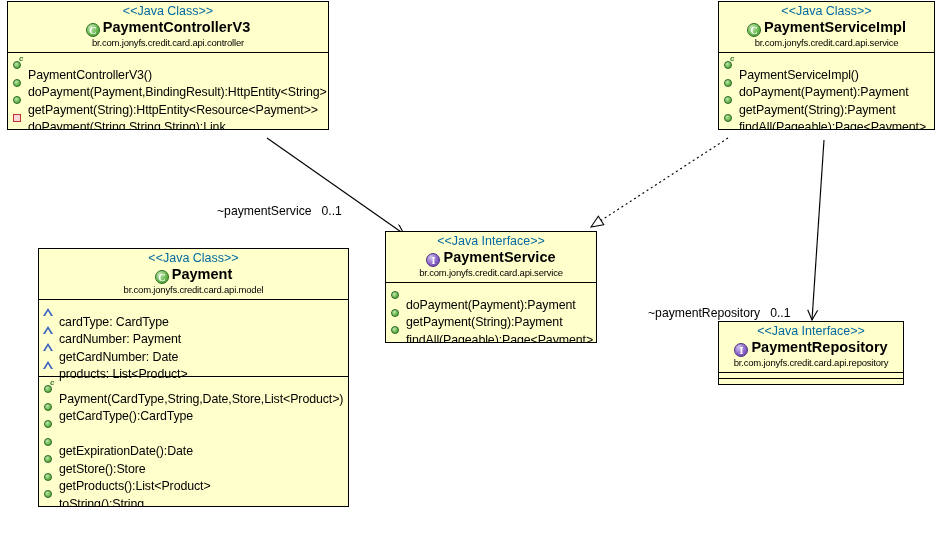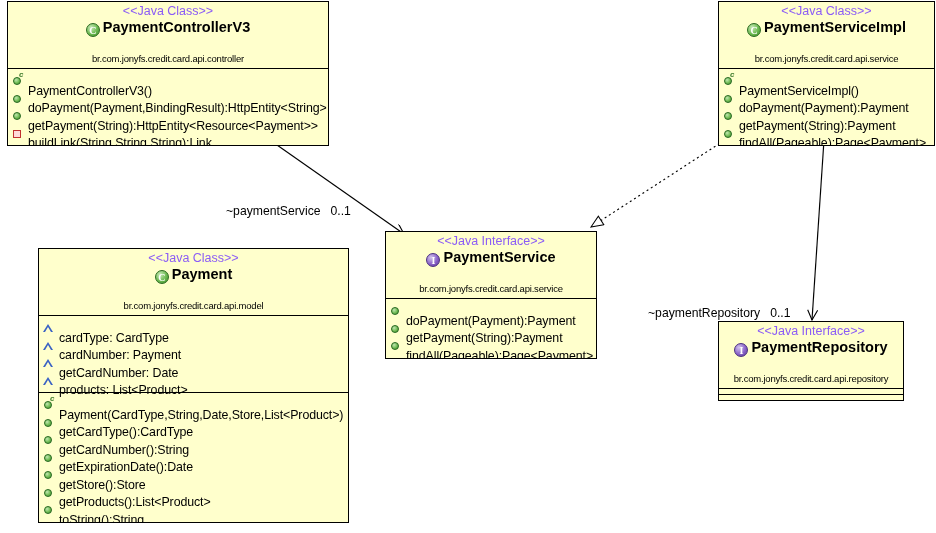--- a/index.html
+++ b/index.html
@@ -41,37 +41,37 @@
     box-sizing: border-box;
     overflow: hidden;
   }
   .uml-header {
     padding: 3px 4px 4px 4px;
     text-align: center;
     line-height: 1.08;
   }
   .stereotype {
     font-size: 12.5px;
-    color: #8b5cf6;
+    color: #0369a1;
     display: block;
     letter-spacing: 0px;
   }
   .cls-title {
     display: block;
     font-size: 14.5px;
     font-weight: bold;
     color: #000000;
     margin-top: 1px;
     white-space: nowrap;
   }
   .pkg {
     display: block;
     font-size: 9.5px;
     color: #000000;
-    margin-top: 19px;
+    margin-top: 3px;
     letter-spacing: -0.2px;
     text-align: center;
   }
   .compartment {
     border-top: 1px solid #000000;
     padding: 3px 2px 3px 3px;
   }
   .compartment.empty-slim {
     height: 5px;
     padding: 0;
@@ -213,21 +213,21 @@
       </marker>
     </defs>
 
     <line x1="267" y1="138" x2="404" y2="234" stroke="#000000" stroke-width="1.15" marker-end="url(#openArrow)"></line>
 
     <line x1="728" y1="138" x2="591" y2="227" stroke="#000000" stroke-width="1.15" stroke-dasharray="2,3" marker-end="url(#hollowTriangle)"></line>
 
     <line x1="824" y1="140" x2="812" y2="320" stroke="#000000" stroke-width="1.15" marker-end="url(#openArrowV)"></line>
   </svg>
 
-  <div class="assoc-label" style="left:226px; top:204px;">
+  <div class="assoc-label" style="left:217px; top:204px;">
     <span>~paymentService</span><span class="mult">0..1</span>
   </div>
 
   <div class="assoc-label" style="left:648px; top:306px;">
     <span>~paymentRepository</span><span class="mult">0..1</span>
   </div>
 
   <div class="uml-class" style="left:7px; top:1px; width:322px;">
     <div class="uml-header">
       <span class="stereotype">&lt;&lt;Java Class&gt;&gt;</span>
@@ -251,21 +251,21 @@
       <div class="member">
         <span class="vis">
             <i class="dot"></i>
           </span>
         <span class="mtext">getPayment(String):HttpEntity&lt;Resource&lt;Payment&gt;&gt;</span>
       </div>
       <div class="member">
         <span class="vis">
             <i class="sq"></i>
           </span>
-        <span class="mtext">buildLink(String,String,String):Link</span>
+        <span class="mtext">doPayment(String,String,String):Link</span>
       </div>
     </div>
   </div>
 
   <div class="uml-class" style="left:718px; top:1px; width:217px;">
     <div class="uml-header">
       <span class="stereotype">&lt;&lt;Java Class&gt;&gt;</span>
       <span class="cls-title"><span class="type-icon cls">C</span><span>PaymentServiceImpl</span></span>
       <span class="pkg">br.com.jonyfs.credit.card.api.service</span>
     </div>
@@ -369,21 +369,20 @@
       <div class="member">
         <span class="vis">
             <i class="dot"></i>
           </span>
         <span class="mtext">getCardType():CardType</span>
       </div>
       <div class="member">
         <span class="vis">
             <i class="dot"></i>
           </span>
-        <span class="mtext">getCardNumber():String</span>
       </div>
       <div class="member">
         <span class="vis">
             <i class="dot"></i>
           </span>
         <span class="mtext">getExpirationDate():Date</span>
       </div>
       <div class="member">
         <span class="vis">
             <i class="dot"></i>

